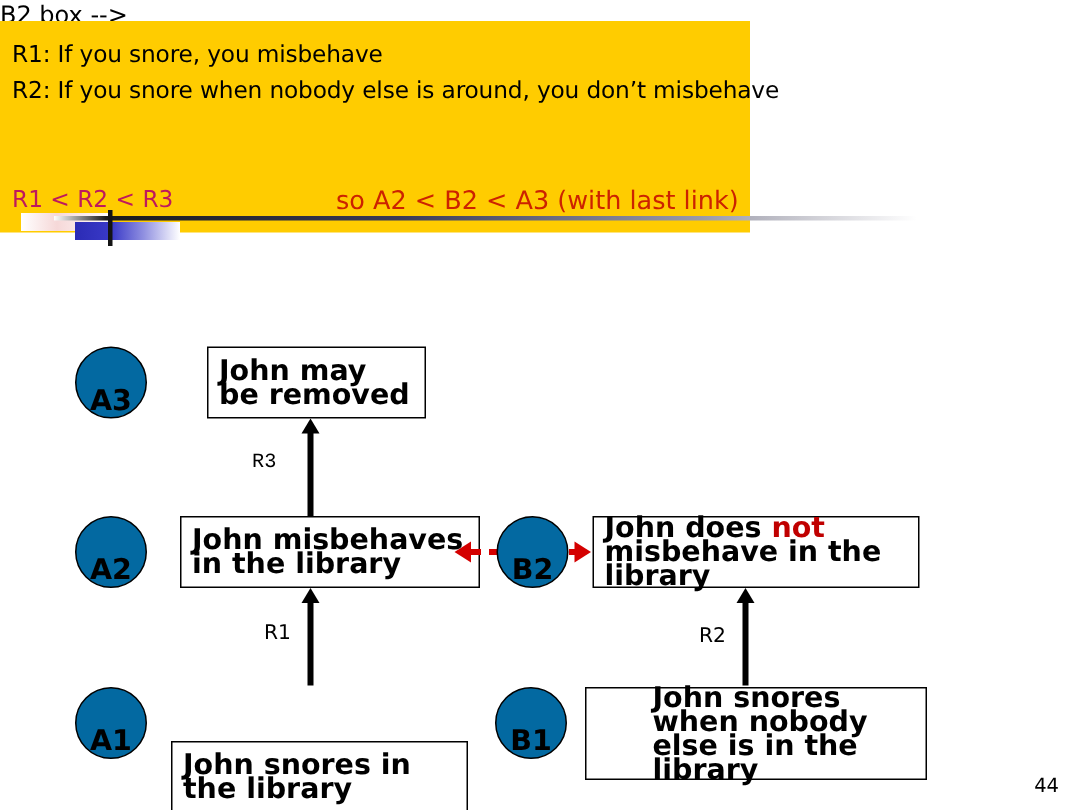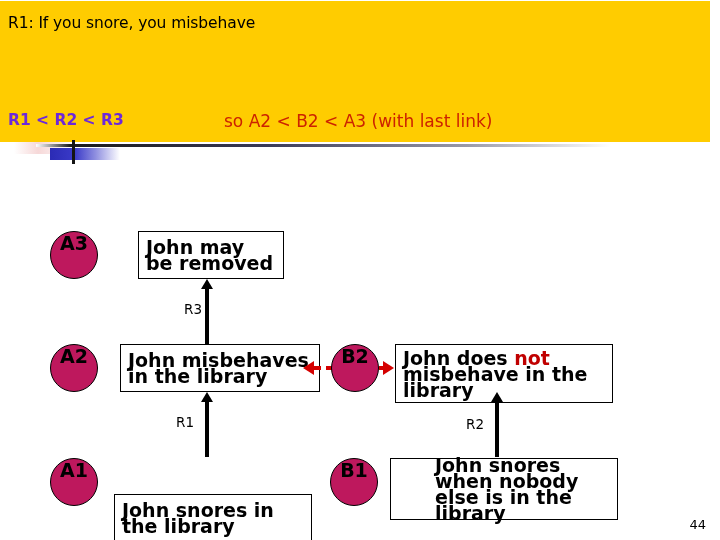--- a/index.html
+++ b/index.html
@@ -12,22 +12,22 @@
     height: 540px;
     position: relative;
     overflow: hidden;
     font-family: "DejaVu Sans", sans-serif;
   }
 
   
   #header-panel {
     position: absolute;
     left: 0px;
-    top: 1px;
-    width: 710px;
+    top: 14px;
+    width: 500px;
     height: 141px;
     background: #FFCC00;
     box-sizing: border-box;
   }
   .rule-line {
     position: absolute;
     left: 8px;
     color: #000000;
     font-size: 15.5px;
     line-height: 17px;
@@ -35,24 +35,23 @@
     letter-spacing: -0.1px;
   }
   #rule-1 { top: 14px; }
   #rule-2 { top: 38px; }
   #rule-3 { top: 62px; }
 
   #ordering-rules {
     position: absolute;
     left: 8px;
     top: 110px;
-    color: #6d28d9;
+    color: #be185d;
     font-size: 15.5px;
     white-space: nowrap;
-    font-weight: bold;
   }
   #ordering-conclusion {
     position: absolute;
     left: 224px;
     top: 110px;
     color: #CC2200;
     font-size: 17px;
     white-space: nowrap;
   }
 
@@ -92,26 +91,26 @@
 
   
   .node-circle {
     position: absolute;
     width: 48px;
     height: 48px;
     border: 1.6px solid #000000;
     border-radius: 50%;
     box-sizing: border-box;
     display: flex;
-    align-items: flex-start;
+    align-items: flex-end;
     justify-content: center;
     font-weight: bold;
     font-size: 19px;
     color: #000000;
-    background: #be185d;
+    background: #0369a1;
   }
 
   .fact-box {
     position: absolute;
     border: 1.6px solid #000000;
     box-sizing: border-box;
     background: #ffffff;
     display: flex;
     align-items: center;
     padding: 2px 7px;
@@ -180,20 +179,21 @@
   }
 </style>
 </head>
 <body>
 
 
 
 
 <div id="header-panel">
   <div class="rule-line" id="rule-1">R1: If you snore, you misbehave</div>
+  <div class="rule-line" id="rule-2">R2: If you snore when nobody else is around, you don’t misbehave</div>
   <div id="ordering-rules">R1 &lt; R2 &lt; R3</div>
   <div id="ordering-conclusion">so A2 &lt; B2 &lt; A3 (with last link)</div>
 </div>
 
 
 <div id="decor-pink"></div>
 <div id="decor-bar"></div>
 <div id="decor-blue"></div>
 <div id="decor-tick"></div>
 
@@ -202,42 +202,42 @@
 
 <div class="node-circle" style="left:50px; top:231px;">
   <span>A3</span>
 </div>
 <div class="fact-box" style="left:138px; top:231px; width:146px; height:48px;">
   <span class="fact-text">John may be removed</span>
 </div>
 
 
 <div class="arrow-up" style="left:205px; top:288px; height:56px;"></div>
-<div class="edge-label" style="left:184px; top:301px;">R3</div>
+<div class="edge-label" style="left:168px; top:301px;font-family:Liberation Mono, monospace;">R3</div>
 
 
 <div class="node-circle" style="left:50px; top:344px;">
   <span>A2</span>
 </div>
 <div class="fact-box" style="left:120px; top:344px; width:200px; height:48px;">
   <span class="fact-text">John misbehaves in the library</span>
 </div>
 
   B2 box --&gt;
 <div class="arrow-head-left" style="left:303px; top:361px;"></div>
 <div class="dash-seg" style="left:314px; top:366px; width:22px;"></div>
 
 <div class="node-circle" style="left:331px; top:344px;">
   <span>B2</span>
 </div>
 
 <div class="dash-seg" style="left:379px; top:366px; width:6px;"></div>
 <div class="arrow-head-right" style="left:383px; top:361px;"></div>
 
-<div class="fact-box" style="left:395px; top:344px; width:218px; height:59px;">
+<div class="fact-box" style="left:395px; top:344px; width:218px; height:48px;">
   <span class="fact-text"><span>John does </span><span class="neg">not</span><span> misbehave in the library</span></span>
 </div>
 
 
 <div class="arrow-up" style="left:205px; top:401px; height:56px;"></div>
 <div class="edge-label" style="left:176px; top:414px;">R1</div>
 
 
 <div class="arrow-up" style="left:495px; top:401px; height:56px;"></div>
 <div class="edge-label" style="left:466px; top:416px;">R2</div>

